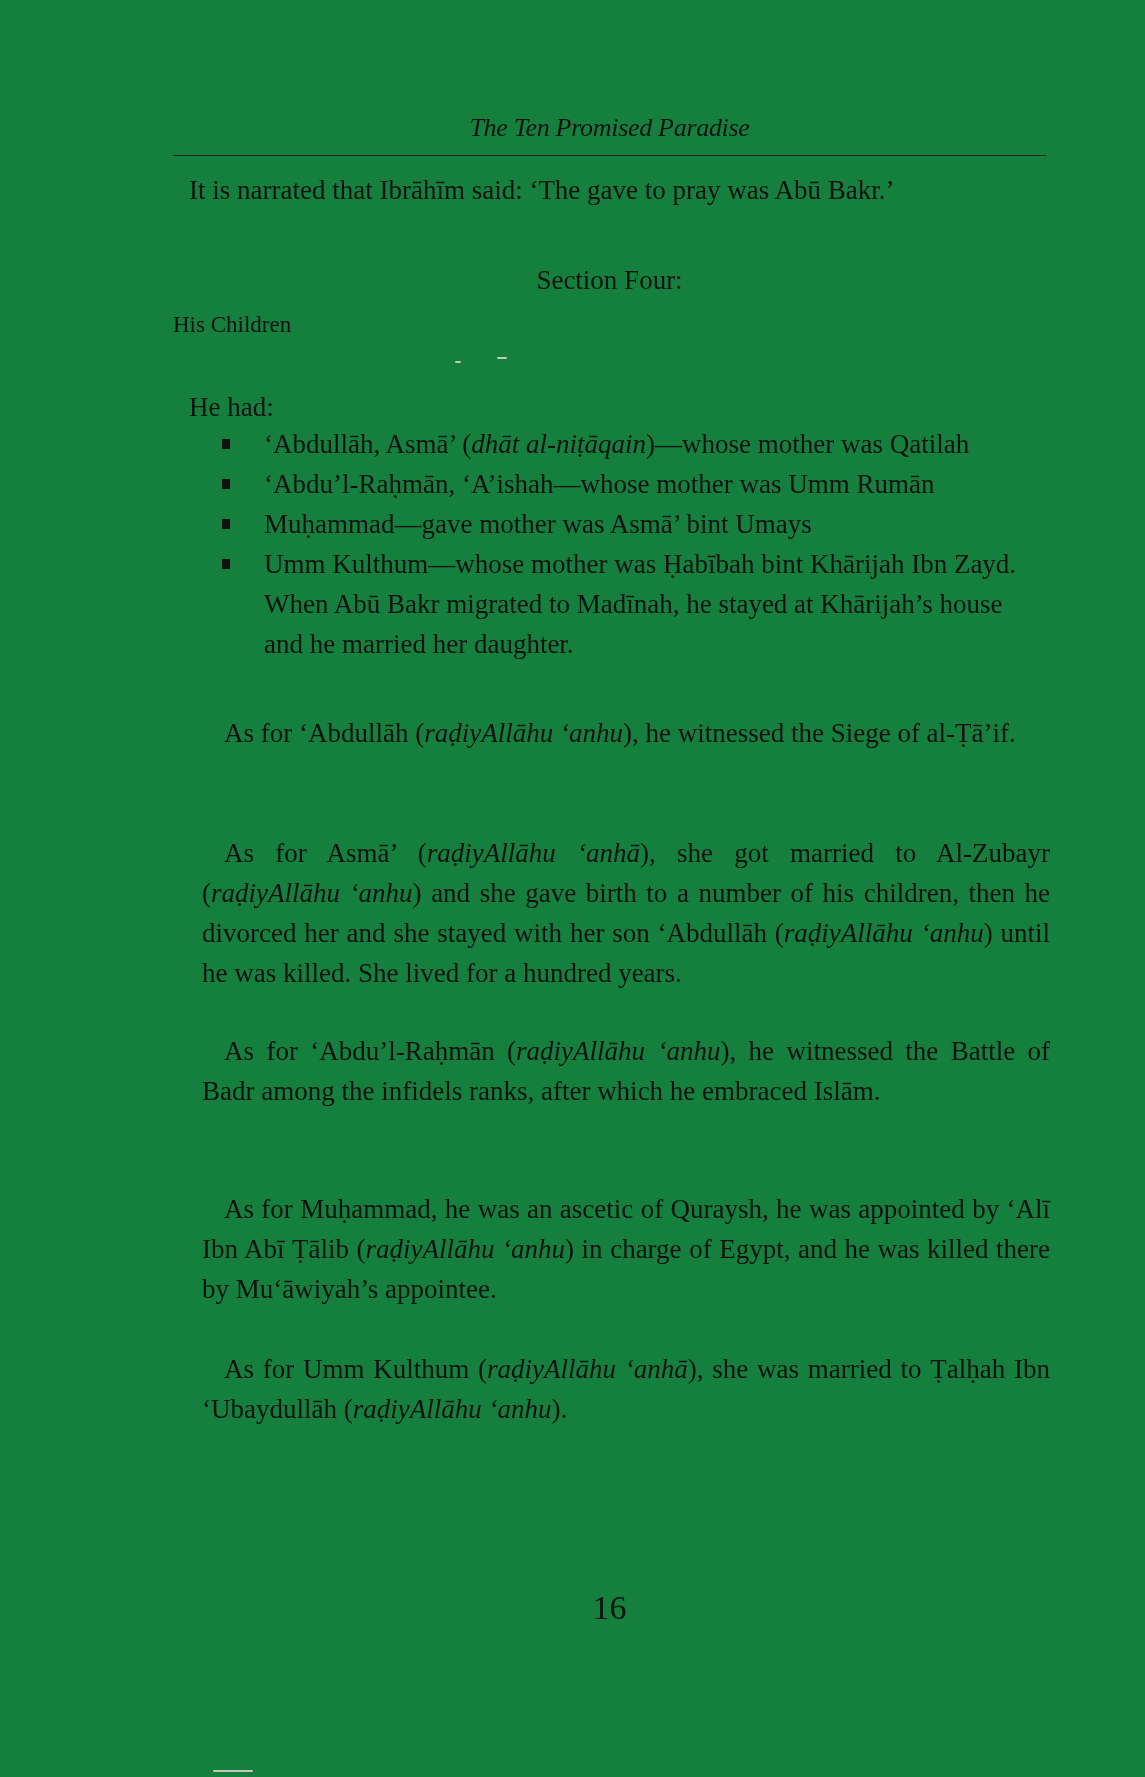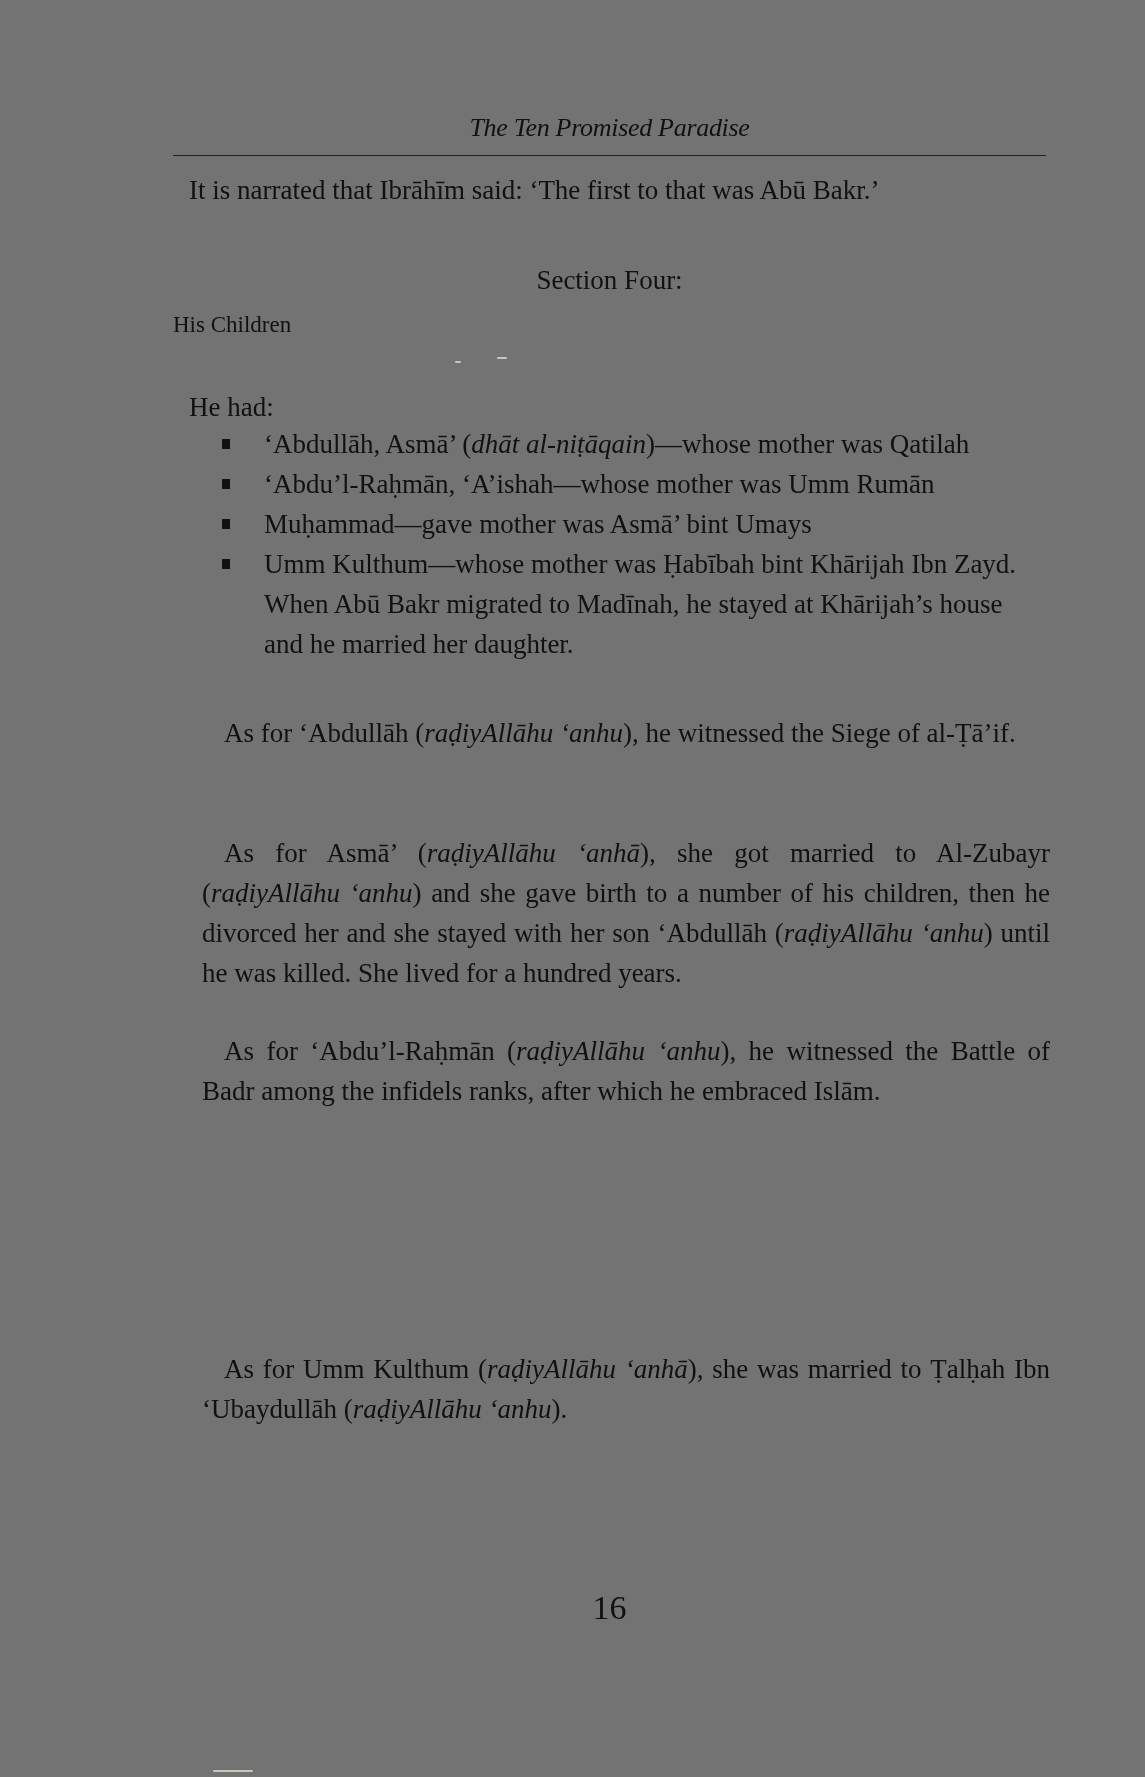--- a/index.html
+++ b/index.html
@@ -13,21 +13,21 @@
       position: relative;
       overflow: hidden;
       font-family: "Liberation Serif", "DejaVu Serif", serif;
       color: #111111;
     }
     .page {
       position: absolute;
       left: 0; top: 0;
       width: 1145px;
       height: 1777px;
-      background: #737373;
+      background: #15803d;
     }
     .running-head {
       position: absolute;
       left: 173px;
       width: 873px;
       top: 112px;
       text-align: center;
       font-style: italic;
       font-size: 26px;
       letter-spacing: -0.3px;
@@ -128,21 +128,21 @@
     }
   </style>
 </head>
 <body>
 
 <div class="page">
 
   <div class="running-head">The Ten Promised Paradise</div>
   <div class="head-rule"></div>
 
-  <div class="text lead">It is narrated that Ibrāhīm said: ‘The first to that was Abū Bakr.’</div>
+  <div class="text lead">It is narrated that Ibrāhīm said: ‘The gave to pray was Abū Bakr.’</div>
 
   <div class="section-label">Section Four:</div>
   <div class="section-title">His Children</div>
 
   <div class="intro">He had:</div>
 
   <ul class="list">
     <li>
       <span class="bullet"></span>
       <span>‘Abdullāh, Asmā’ (</span><em>dhāt al-niṭāqain</em><span>)—whose mother was Qatilah</span>
@@ -166,20 +166,23 @@
   </p>
 
   <p class="para p2">
     <span>As for Asmā’ (</span><em>raḍiyAllāhu ‘anhā</em><span>), she got married to Al-Zubayr (</span><em>raḍiyAllāhu ‘anhu</em><span>) and she gave birth to a number of his children, then he divorced her and she stayed with her son ‘Abdullāh (</span><em>raḍiyAllāhu ‘anhu</em><span>) until he was killed. She lived for a hundred years.</span>
   </p>
 
   <p class="para p3">
     <span>As for ‘Abdu’l-Raḥmān (</span><em>raḍiyAllāhu ‘anhu</em><span>), he witnessed the Battle of Badr among the infidels ranks, after which he embraced Islām.</span>
   </p>
 
+  <p class="para p4">
+    <span>As for Muḥammad, he was an ascetic of Quraysh, he was appointed by ‘Alī Ibn Abī Ṭālib (</span><em>raḍiyAllāhu ‘anhu</em><span>) in charge of Egypt, and he was killed there by Mu‘āwiyah’s appointee.</span>
+  </p>
 
   <p class="para p5">
     <span>As for Umm Kulthum (</span><em>raḍiyAllāhu ‘anhā</em><span>), she was married to Ṭalḥah Ibn ‘Ubaydullāh (</span><em>raḍiyAllāhu ‘anhu</em><span>).</span>
   </p>
 
   <div class="folio">16</div>
 
   <div class="speck" style="left:455px;top:361px;width:6px;height:2px;"></div>
   <div class="speck" style="left:497px;top:357px;width:10px;height:2px;"></div>
   <div class="speck" style="left:213px;top:1770px;width:40px;height:2px;"></div>

